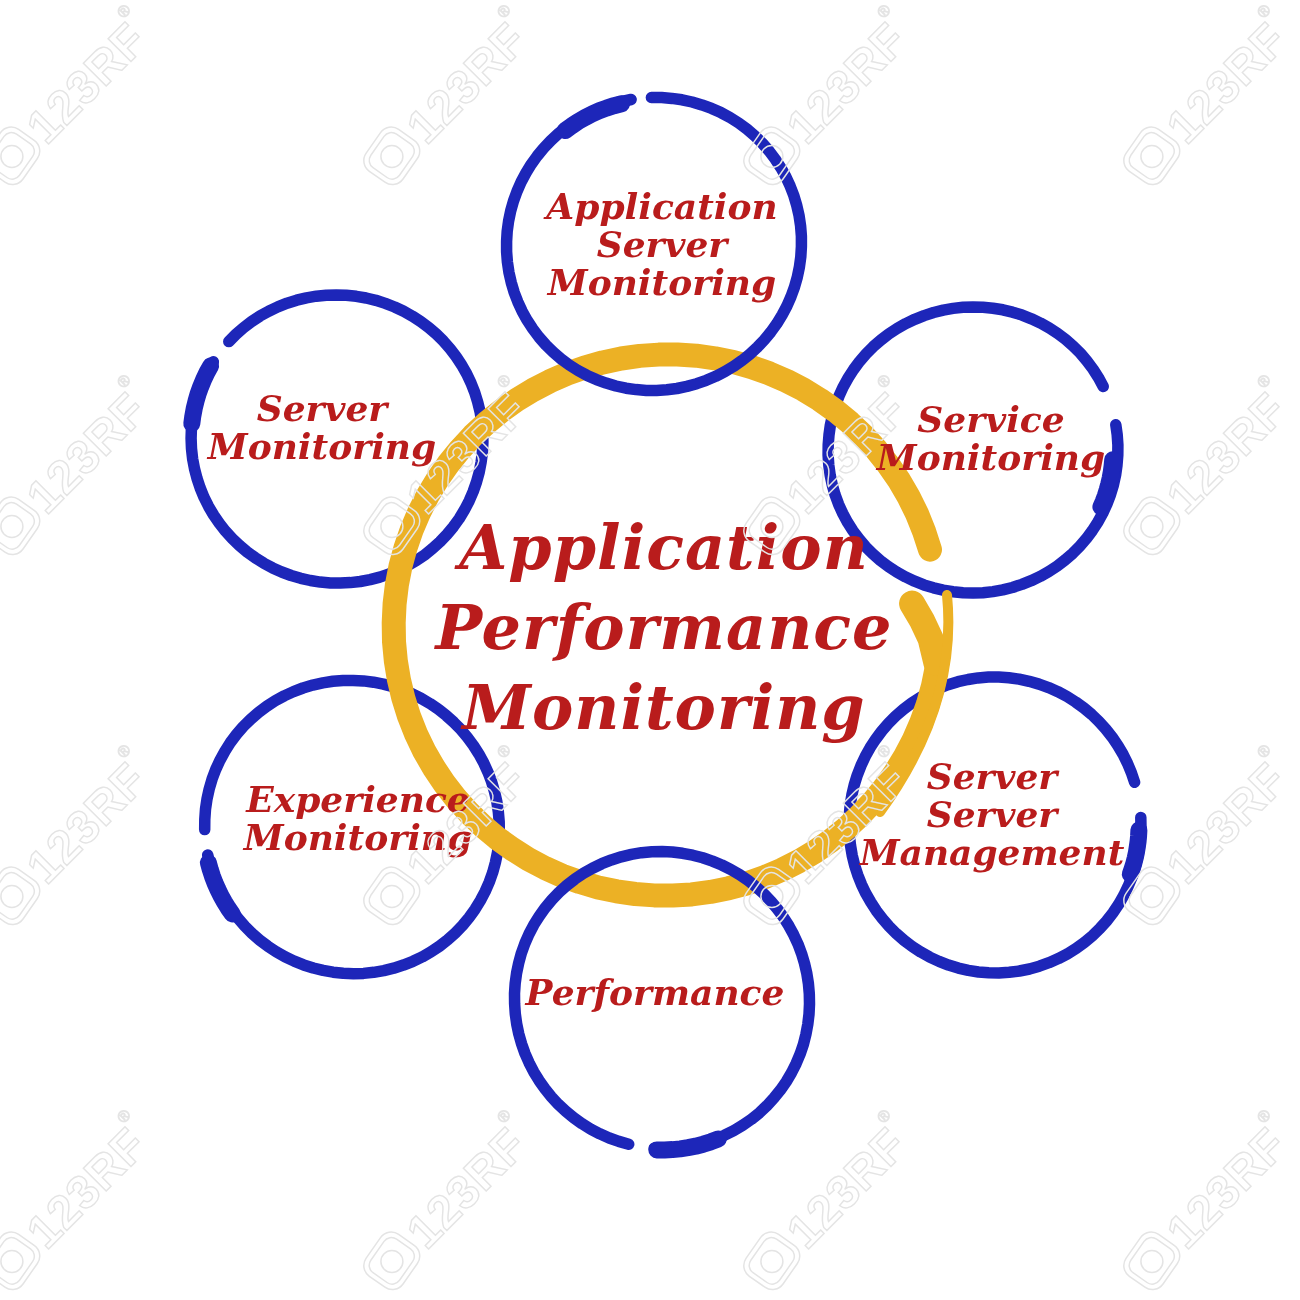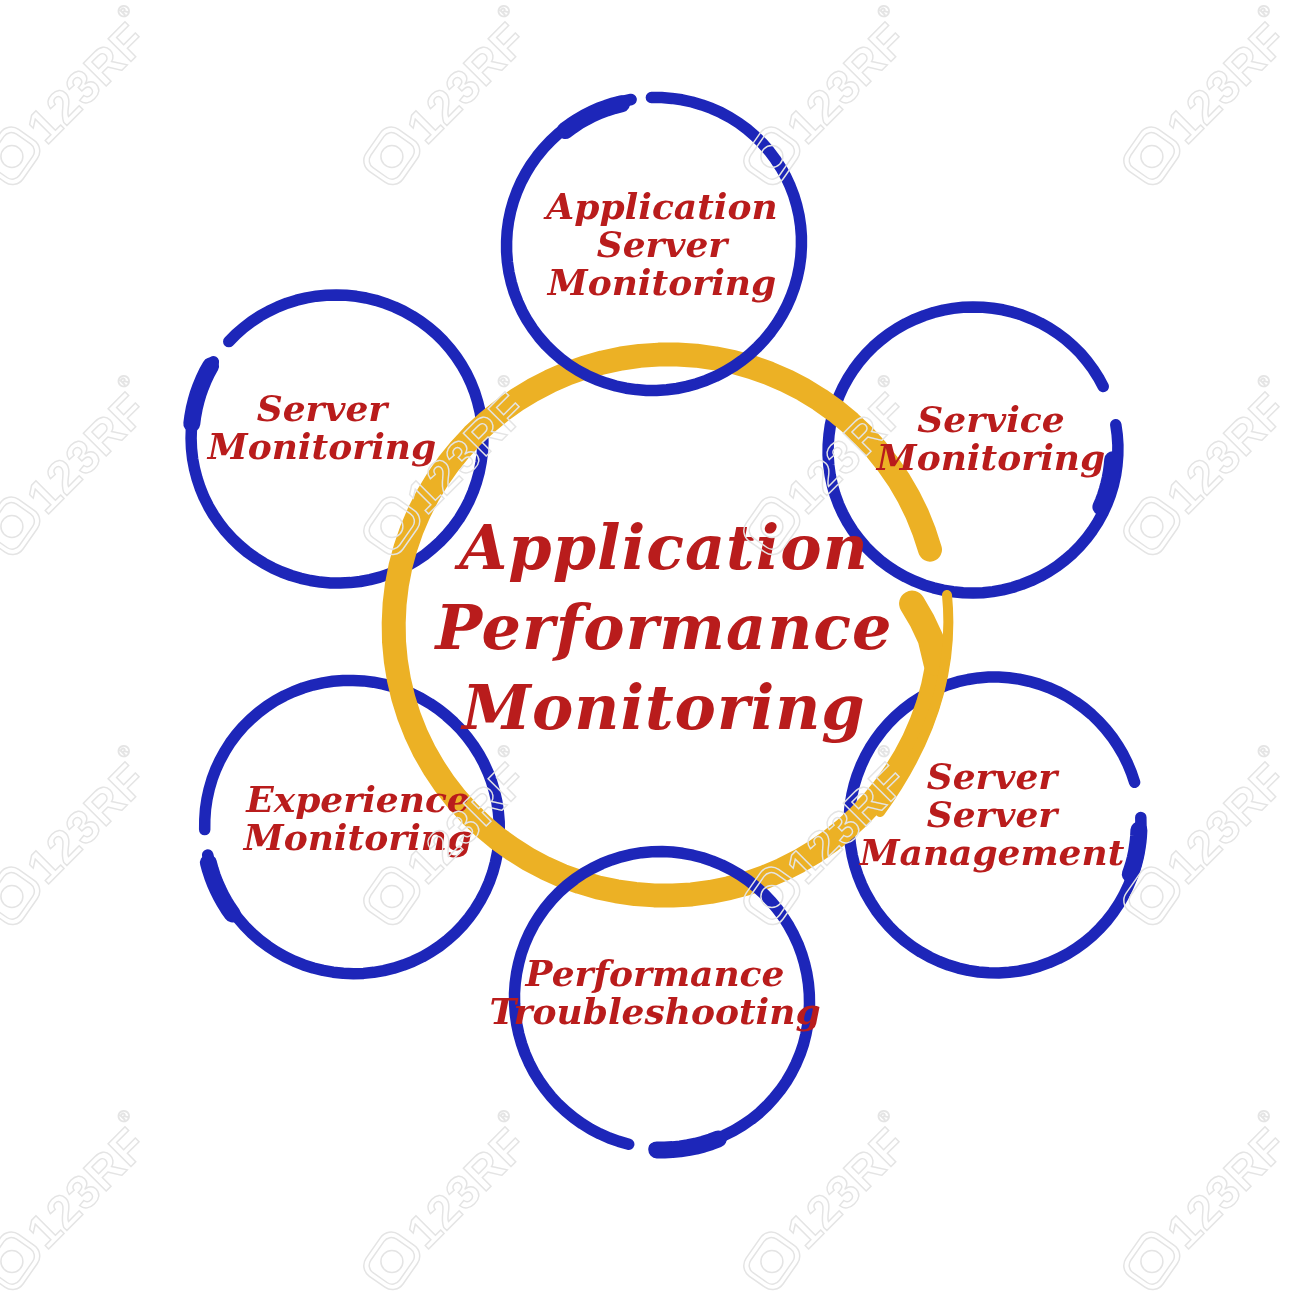--- a/index.html
+++ b/index.html
@@ -92,21 +92,20 @@
 
   </div>
 
   <div class="label node-label" style="left:358px;top:818px;">
     <span>Experience</span>
     <span>Monitoring</span>
   </div>
 
   <div class="label node-label" style="left:655px;top:992px;">
     <span>Performance</span>
-    <span>Troubleshooting</span>
 
   </div>
 
   <div class="label node-label" style="left:992px;top:814px;">
     <span>Server</span>
     <span>Server</span>
     <span>Management</span>
   </div>
 
   <div id="wm-layer">

